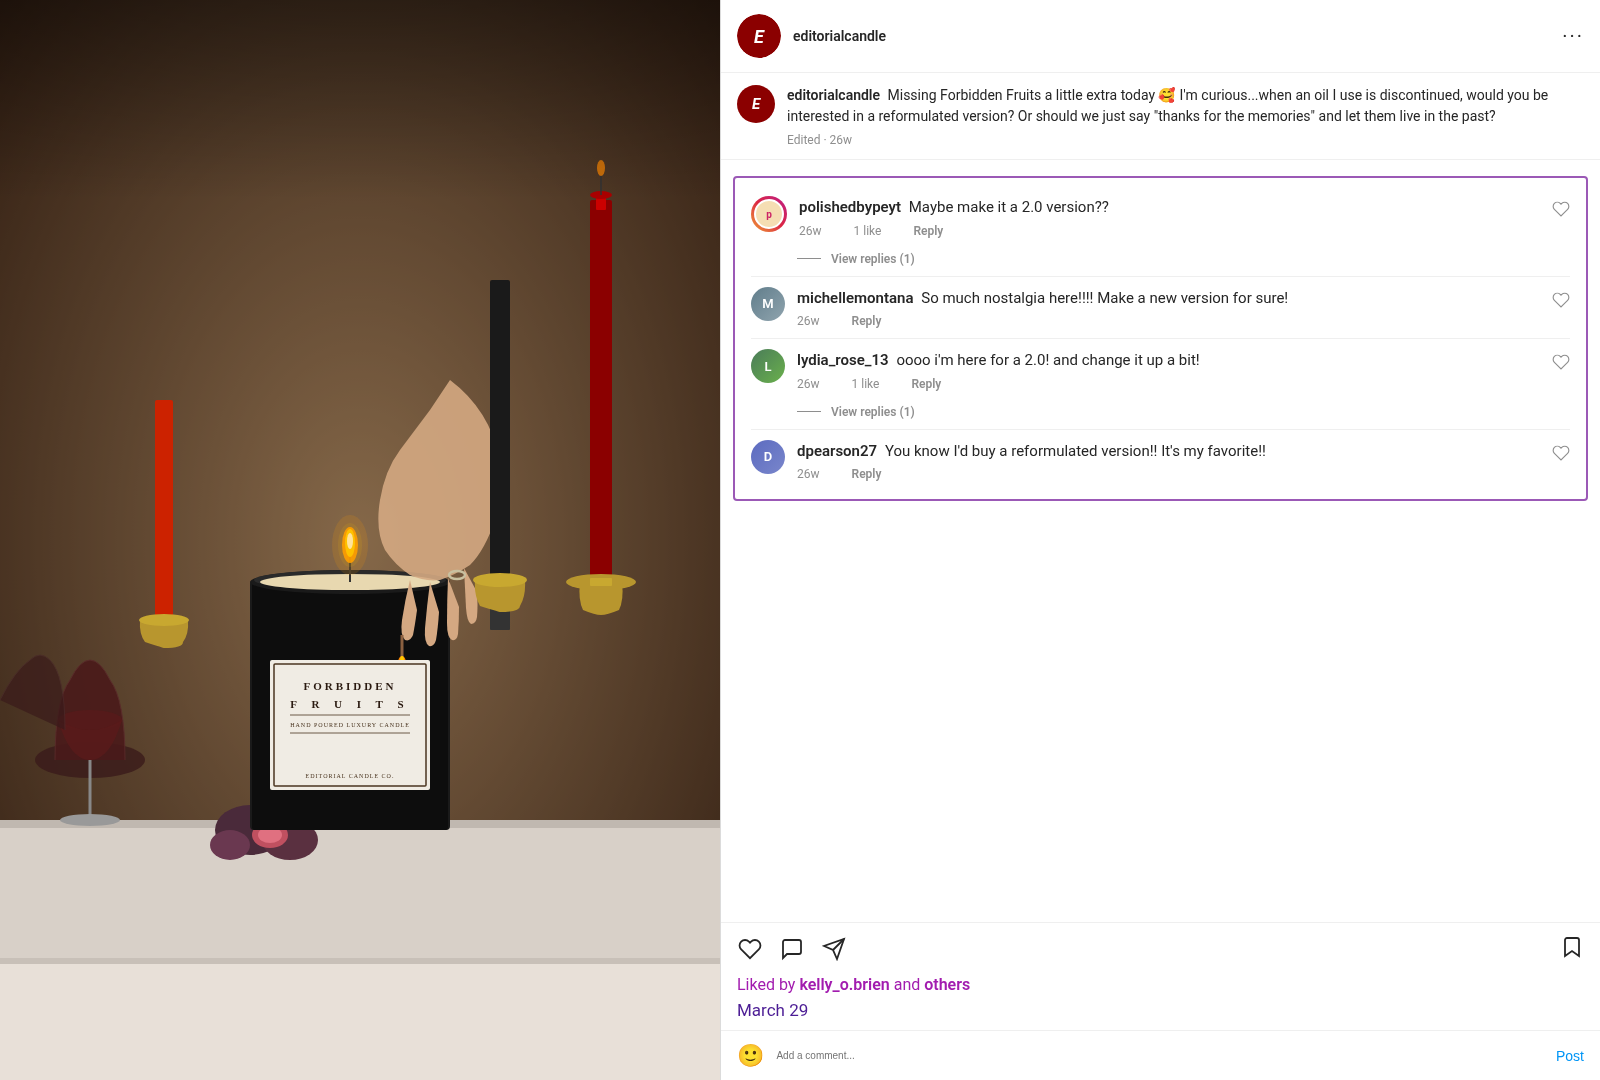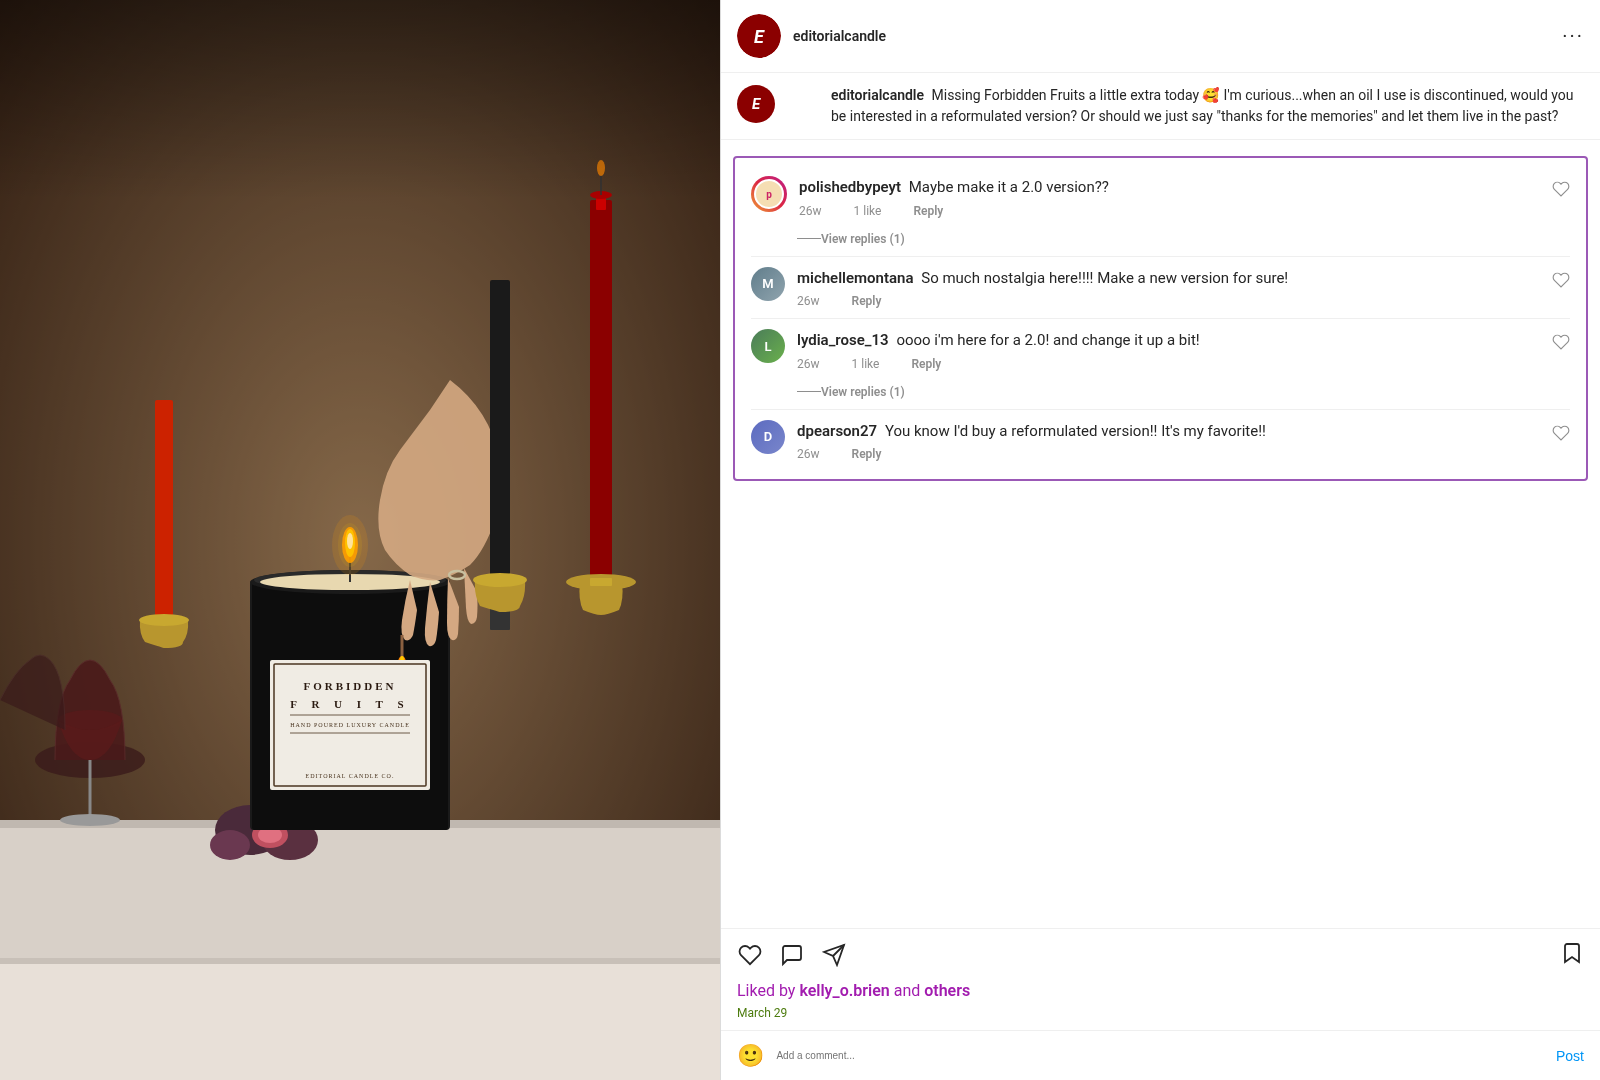--- a/index.html
+++ b/index.html
@@ -102,21 +102,20 @@
       color: #fff;
       font-weight: 700;
       font-size: 15px;
       font-style: italic;
       flex-shrink: 0;
     }
     .caption-text {
       font-size: 14px;
       color: #262626;
       line-height: 1.5;
-      margin-left: 44px;
     }
     .caption-username {
       font-weight: 600;
       margin-right: 4px;
     }
     .caption-meta {
       color: #8e8e8e;
       font-size: 12px;
       margin-top: 6px;
     }
@@ -192,20 +191,21 @@
       width: 18px;
       height: 18px;
       stroke: #8e8e8e;
       fill: none;
       stroke-width: 1.5;
     }
 
     .view-replies {
       display: flex;
       align-items: center;
+      gap: 10px;
       padding: 4px 16px 10px 62px;
       color: #8e8e8e;
       font-size: 12px;
       cursor: pointer;
       font-weight: 600;
     }
     .view-replies-line {
       width: 24px;
       height: 1px;
       background: #8e8e8e;
@@ -283,22 +283,22 @@
       padding: 4px 16px 4px;
       font-size: 16px;
       color: #a21caf;
       flex-shrink: 0;
     }
     .likes-text-bold {
       font-weight: 600;
     }
     .date-row {
       padding: 2px 16px 10px;
-      font-size: 12px;
-      color: #4d7c0f;
+      font-size: 17px;
+      color: #4c1d95;
       flex-shrink: 0;
     }
 
     
     .add-comment-bar {
       display: flex;
       align-items: center;
       padding: 12px 16px;
       border-top: 1px solid #efefef;
       flex-shrink: 0;
@@ -472,20 +472,21 @@
   </div>
 
   <div class="caption-area">
     <div class="caption-row">
       <div class="caption-avatar">E</div>
       <div>
         <div class="caption-text">
           <span class="caption-username">editorialcandle</span>
           <span>Missing Forbidden Fruits a little extra today 🥰 I'm curious...when an oil I use is discontinued, would you be interested in a reformulated version? Or should we just say "thanks for the memories" and let them live in the past?</span>
         </div>
+        <div class="caption-meta">Edited · 26w</div>
       </div>
     </div>
   </div>
 
   <div class="comments-section">
     <div class="highlighted-comments">
 
       <div class="comment-item">
         <div class="avatar-polished">
           <div class="avatar-polished-inner">p</div>

